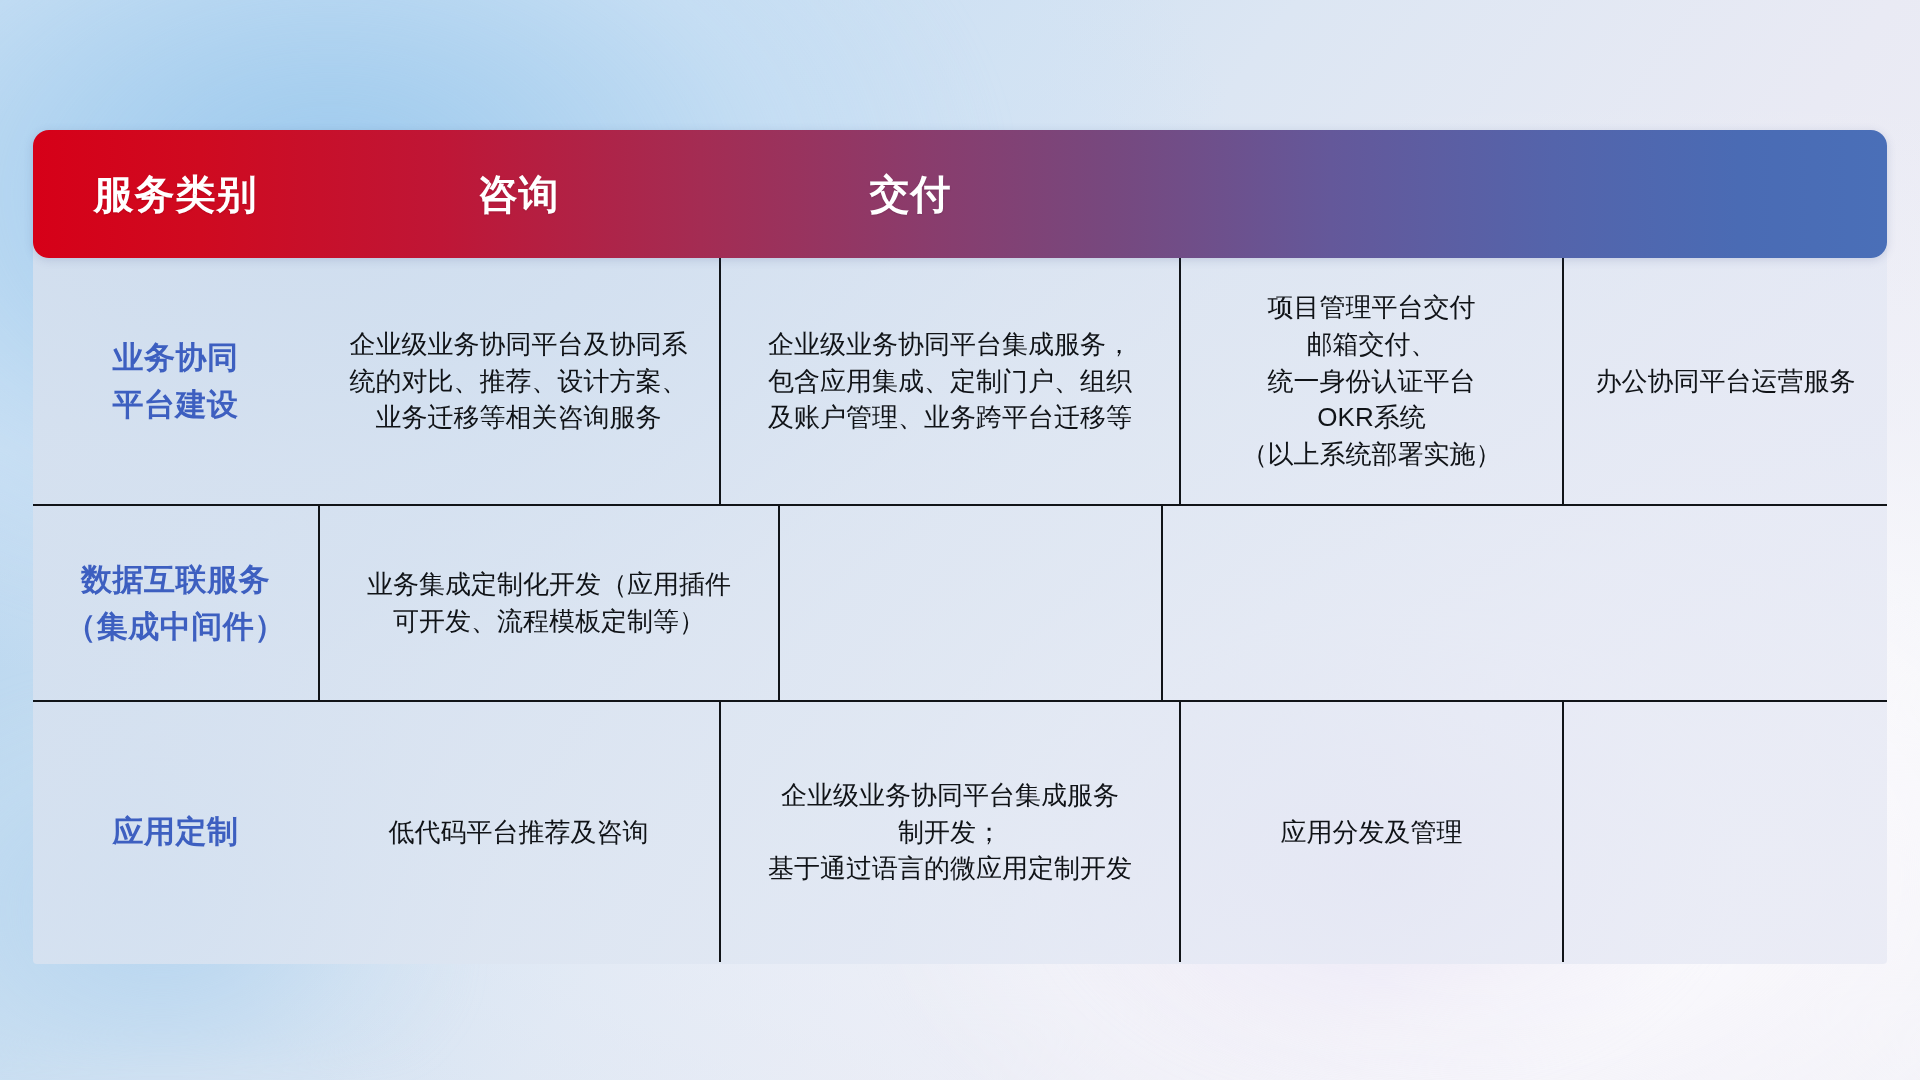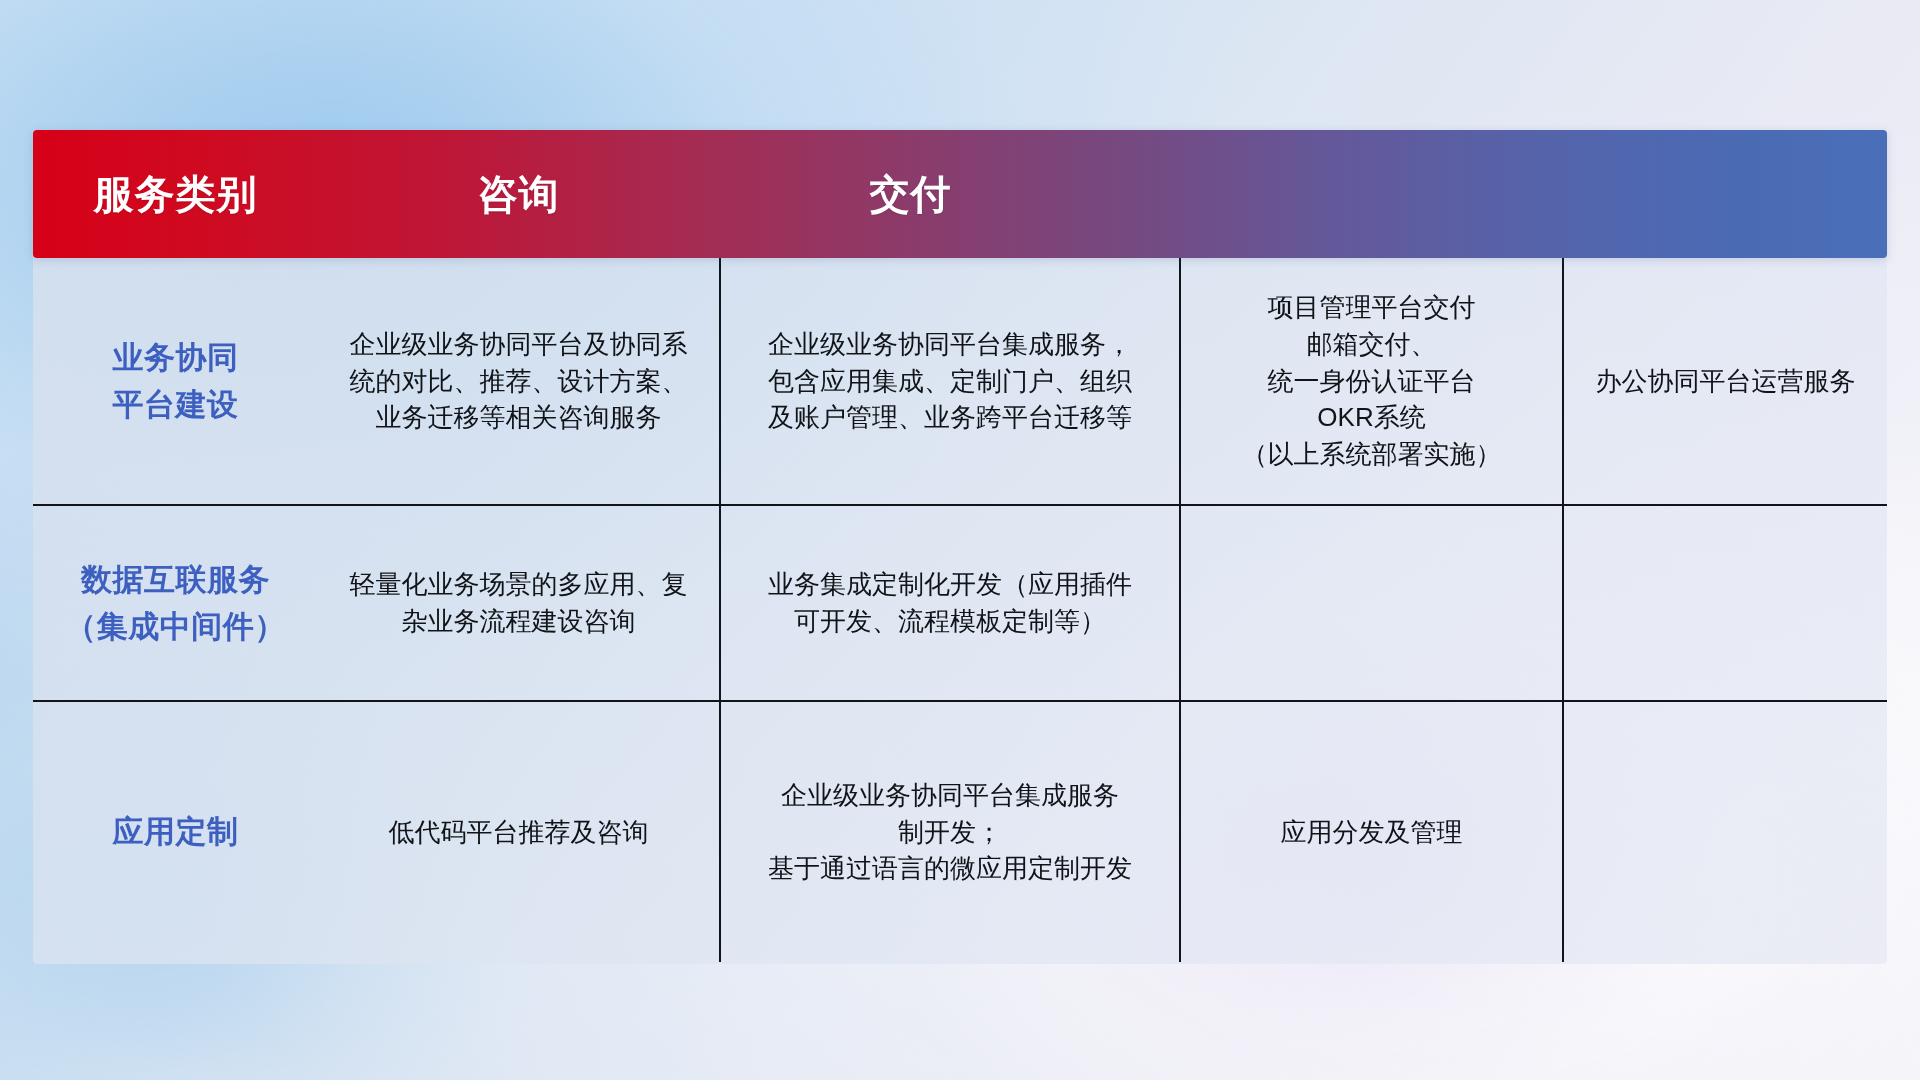--- a/index.html
+++ b/index.html
@@ -72,21 +72,21 @@
     position: absolute;
     left: 33px;
     top: 130px;
     width: 1854px;
     height: 820px;
   }
 
   .header-bar {
     position: relative;
     height: 128px;
-    border-radius: 4px;
+    border-radius: 16px;
     background: linear-gradient(90deg,
         #d60018 0%,
         #cf0a20 9%,
         #bf1636 22%,
         #a42c53 36%,
         #8a3c6c 48%,
         #77487e 58%,
         #64589a 70%,
         #5464ab 82%,
         #4a6bb4 92%,
@@ -197,22 +197,20 @@
 邮箱交付、
 统一身份认证平台
 OKR系统
 （以上系统部署实施）</div>
         <div class="cell c4 ops has-divider">办公协同平台运营服务</div>
       </div>
 
       <div class="row r1">
         <div class="cell label c0">数据互联服务
 （集成中间件）</div>
-        <div class="cell c1">轻量化业务场景的多应用、复
-杂业务流程建设咨询</div>
         <div class="cell c2 has-divider">业务集成定制化开发（应用插件
 可开发、流程模板定制等）</div>
         <div class="cell c3 has-divider"></div>
         <div class="cell c4 ops has-divider"></div>
       </div>
 
       <div class="row r2">
         <div class="cell label c0">应用定制</div>
         <div class="cell c1">低代码平台推荐及咨询</div>
         <div class="cell c2 has-divider">企业级业务协同平台集成服务

